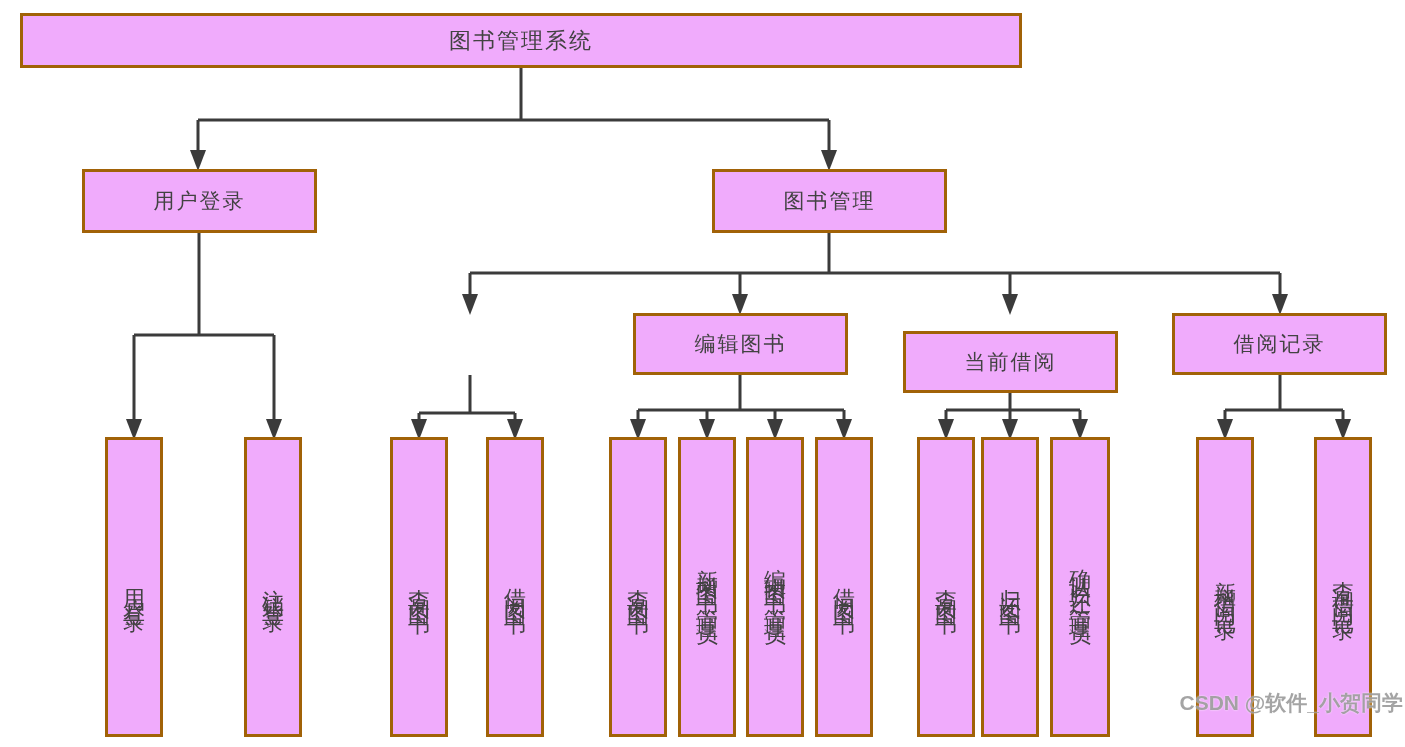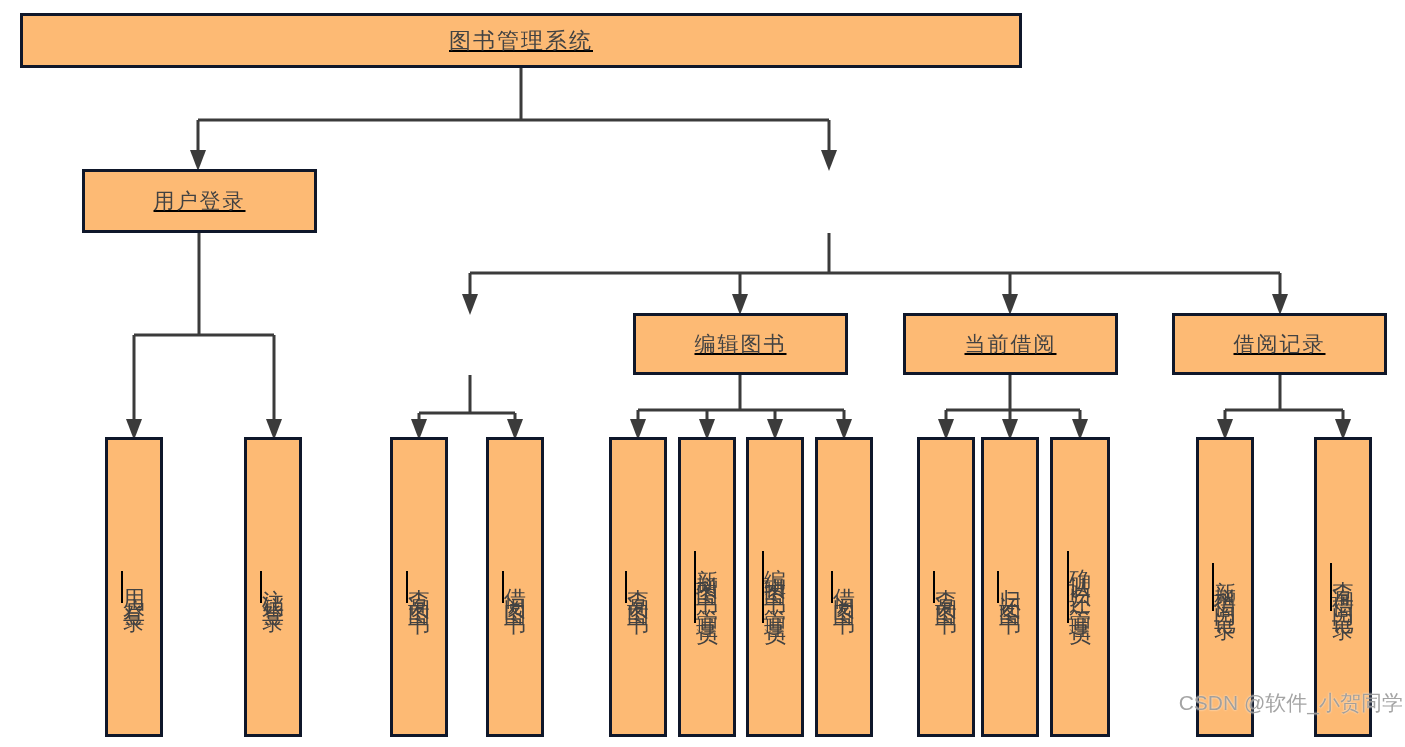--- a/index.html
+++ b/index.html
@@ -4,39 +4,39 @@
 <style>
   html,body { margin:0; padding:0; background:#ffffff; }
   #stage {
     position:relative; width:1405px; height:747px;
     background:#ffffff; overflow:hidden;
     font-family:"Liberation Sans", sans-serif;
   }
   #connectors { position:absolute; left:0; top:0; width:1405px; height:747px; }
   .node {
     position:absolute; box-sizing:border-box;
-    border:3px solid #0f172a; background:#fdba74;
+    border:3px solid #a16207; background:#f0abfc;
     display:flex; align-items:center; justify-content:center;
     z-index:2;
-    text-decoration:underline;
   }
   .hlabel {
     font-size:21px; color:#424242; letter-spacing:2px; white-space:nowrap;
   }
   .root .hlabel { font-size:22px; }
   .vlabel {
     writing-mode:vertical-rl; text-orientation:mixed;
     font-size:22px; color:#424242; letter-spacing:8px; line-height:1;
     white-space:nowrap;
   }
   #watermark {
     position:absolute; top:689px; right:2px; z-index:5;
     font-size:21px; color:rgba(148,148,148,0.85);
     text-shadow:0 0 2px rgba(255,255,255,0.9);
     white-space:nowrap;
+    font-weight:bold;
   }
 </style>
 </head>
 <body>
 
 <div id="stage">
 
   <svg id="connectors" viewBox="0 0 1405 747" xmlns="http://www.w3.org/2000/svg">
     <g stroke="#3b3b3b" stroke-width="3" fill="none">
       <g>
@@ -84,25 +84,28 @@
     </g>
   </svg>
 
   <div class="node root" style="left:20px;top:13px;width:1002px;height:55px">
     <span class="hlabel">图书管理系统</span>
   </div>
 
   <div class="node" style="left:82px;top:169px;width:235px;height:64px">
     <span class="hlabel">用户登录</span>
   </div>
+  <div class="node" style="left:712px;top:169px;width:235px;height:64px">
+    <span class="hlabel">图书管理</span>
+  </div>
 
   <div class="node" style="left:633px;top:313px;width:215px;height:62px">
     <span class="hlabel">编辑图书</span>
   </div>
-  <div class="node" style="left:903px;top:313px;width:215px;height:62px">
+  <div class="node" style="left:903px;top:331px;width:215px;height:62px">
     <span class="hlabel">当前借阅</span>
   </div>
   <div class="node" style="left:1172px;top:313px;width:215px;height:62px">
     <span class="hlabel">借阅记录</span>
   </div>
 
   <div class="node" style="left:105px;top:437px;width:58px;height:300px">
     <span class="vlabel">用户登录</span>
   </div>
   <div class="node" style="left:244px;top:437px;width:58px;height:300px">

